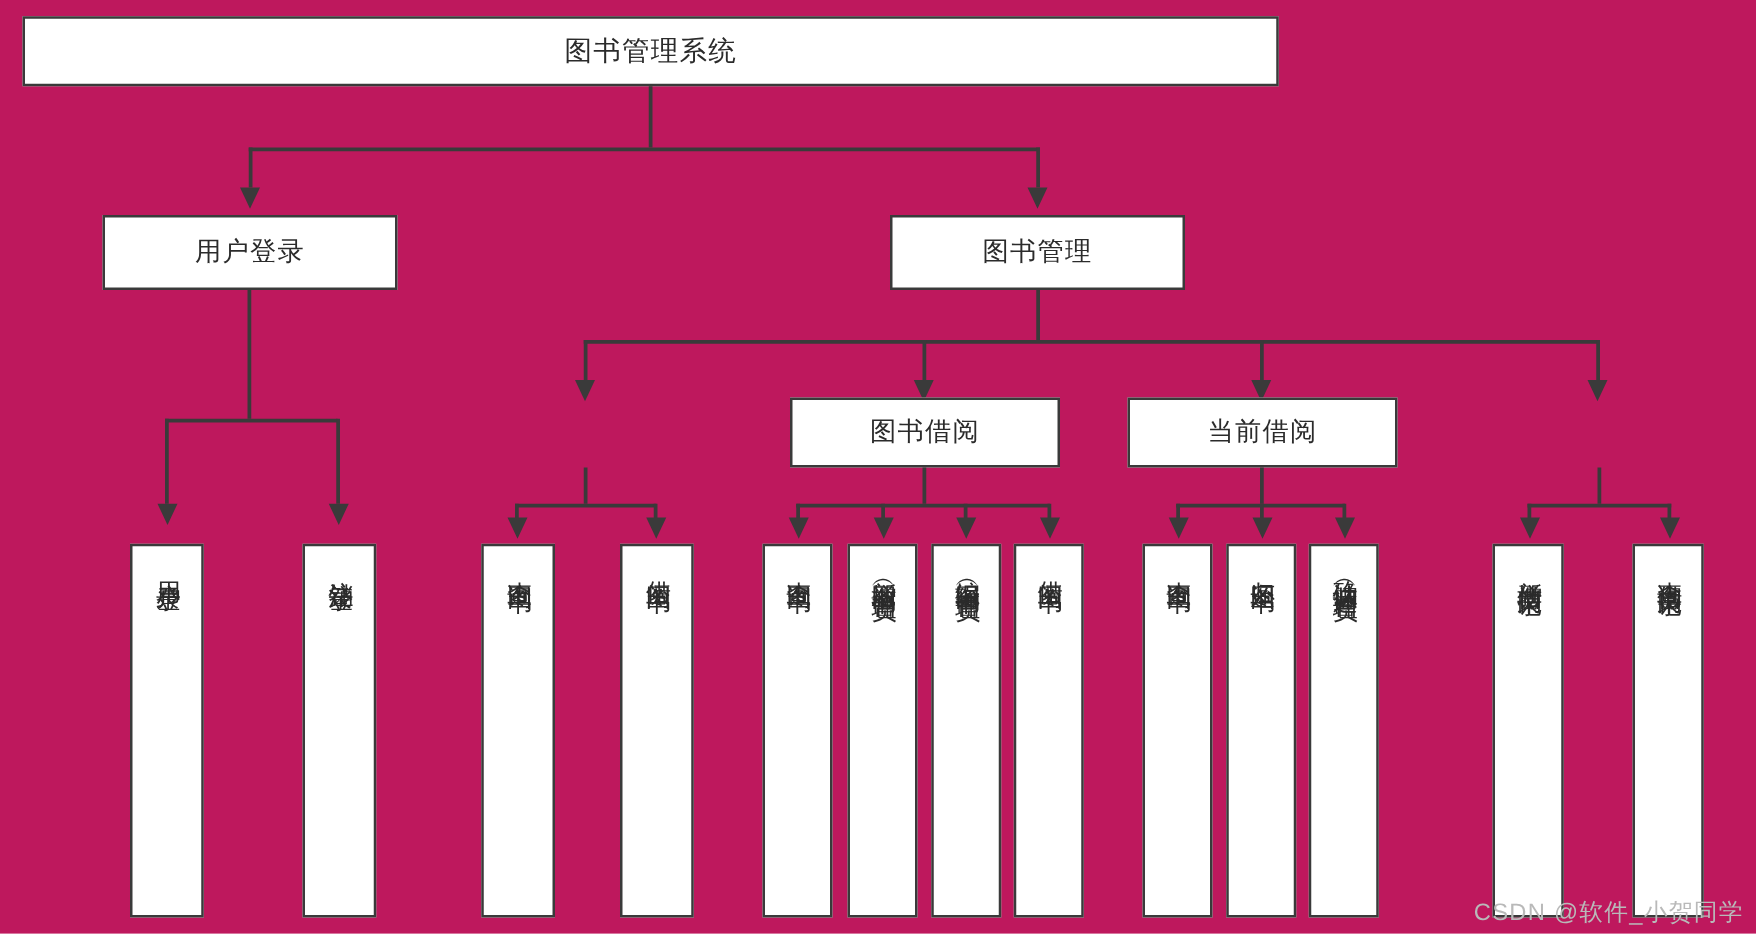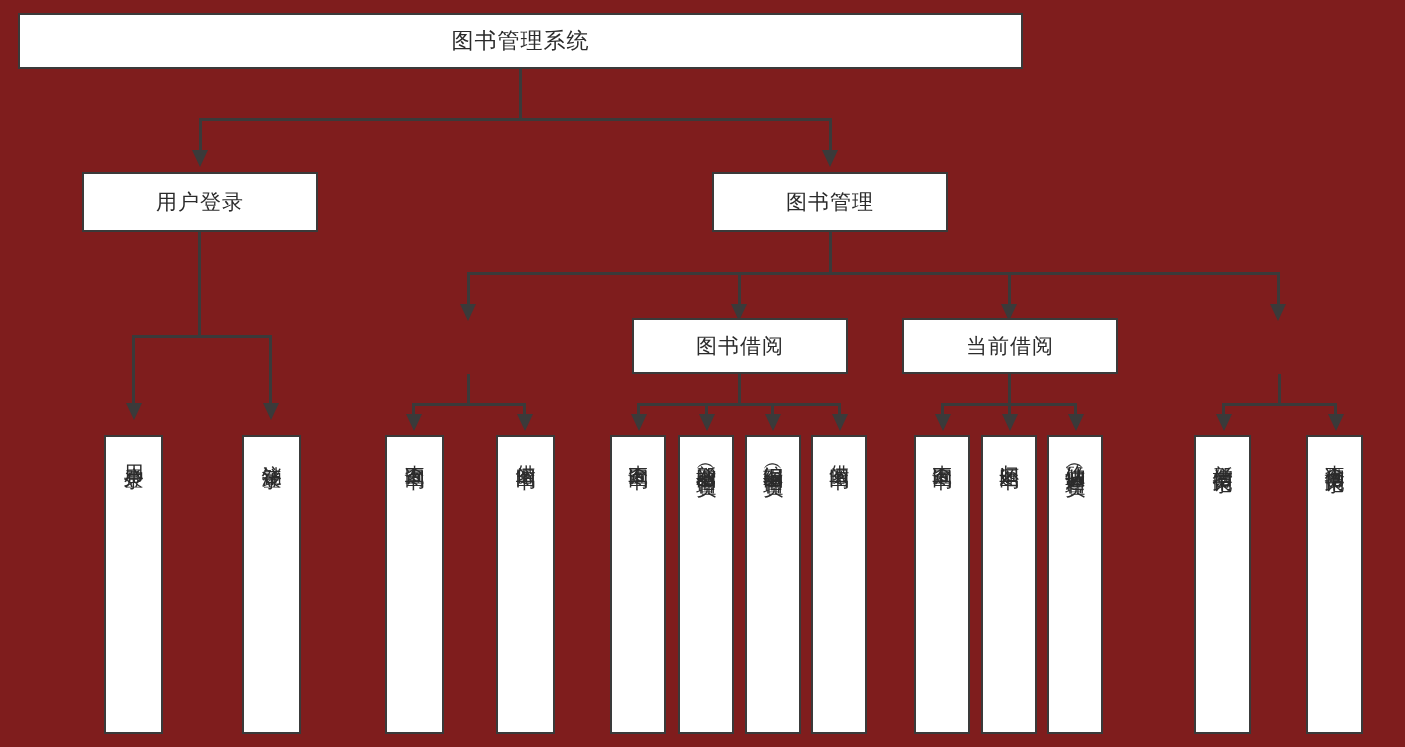--- a/index.html
+++ b/index.html
@@ -5,21 +5,21 @@
 <style>
   html,body{margin:0;padding:0;background:#ffffff;}
   body{
     font-family:"Liberation Sans","DejaVu Sans",sans-serif;
     color:#222;
   }
   #canvas{
     position:relative;
     width:1405px;
     height:747px;
-    background:#7f1d1d;
+    background:#be185d;
     overflow:hidden;
   }
   
   .node{
     position:absolute;
     box-sizing:border-box;
     background:#ffffff;
     border:2px solid #3a3a3a;
     display:flex;
     align-items:center;
@@ -206,14 +206,15 @@
     <span class="lbl">确认归还（管理员）</span>
   </div>
 
   <div class="node leaf" style="left:1194px; top:435px; width:57px; height:299px;">
     <span class="lbl">新增借阅记录</span>
   </div>
   <div class="node leaf" style="left:1306px; top:435px; width:57px; height:299px;">
     <span class="lbl">查询借阅记录</span>
   </div>
 
+  <div id="watermark">CSDN @软件_小贺同学</div>
 
 </div>
 
 </body></html>

